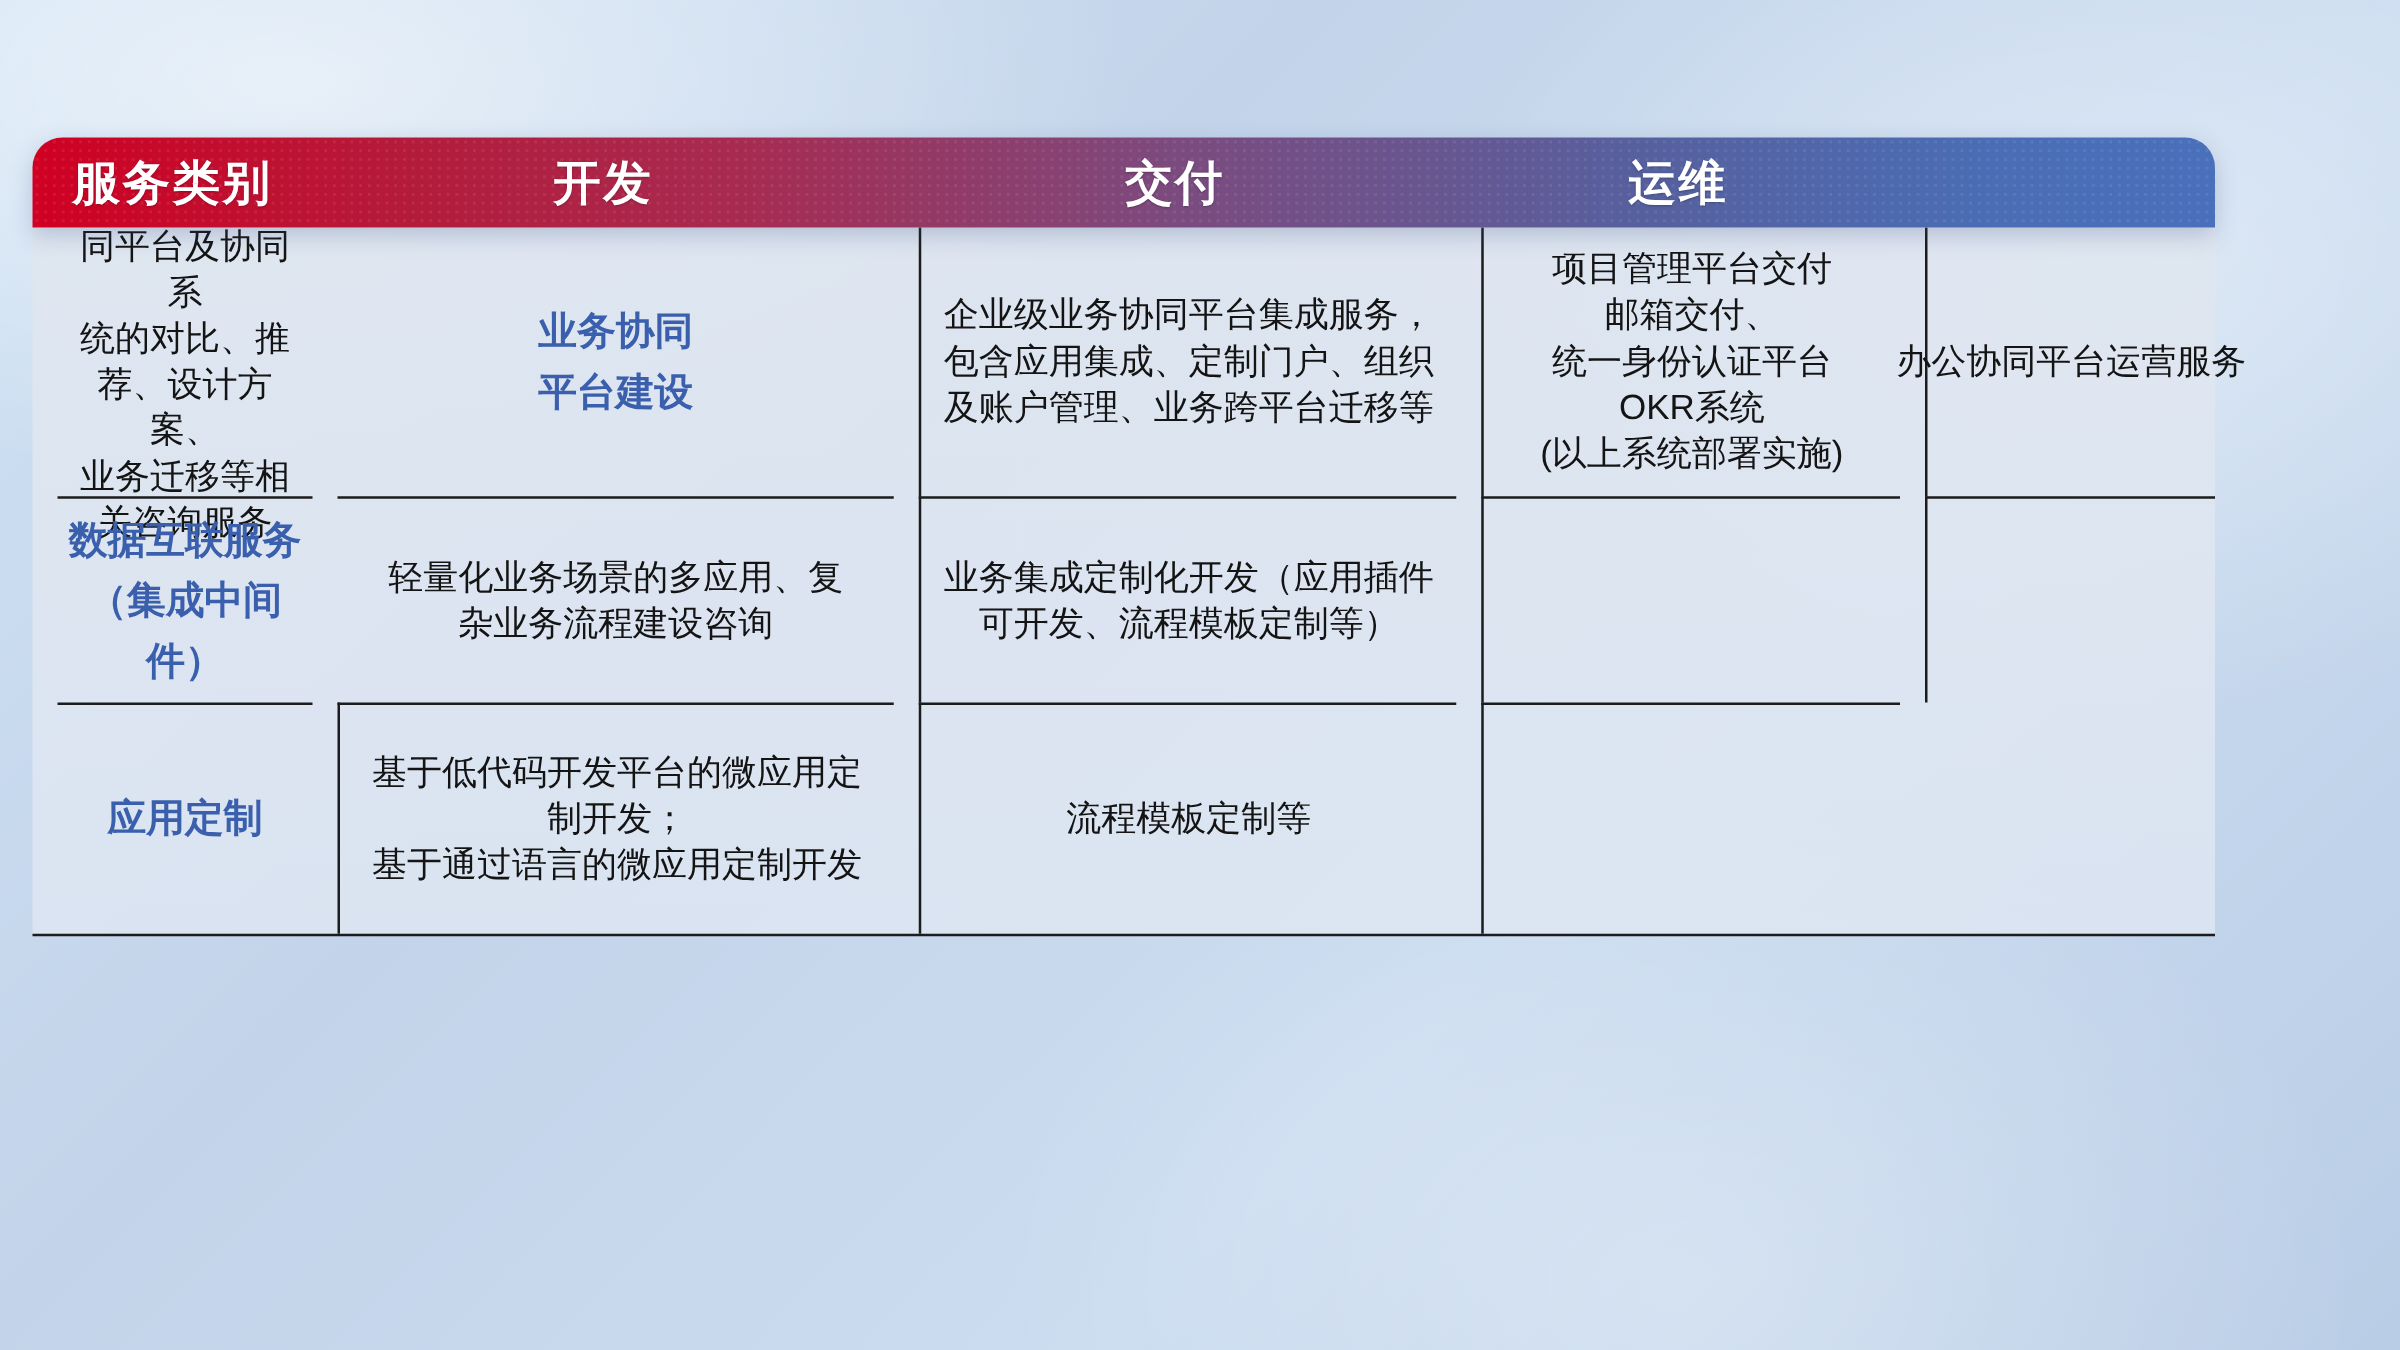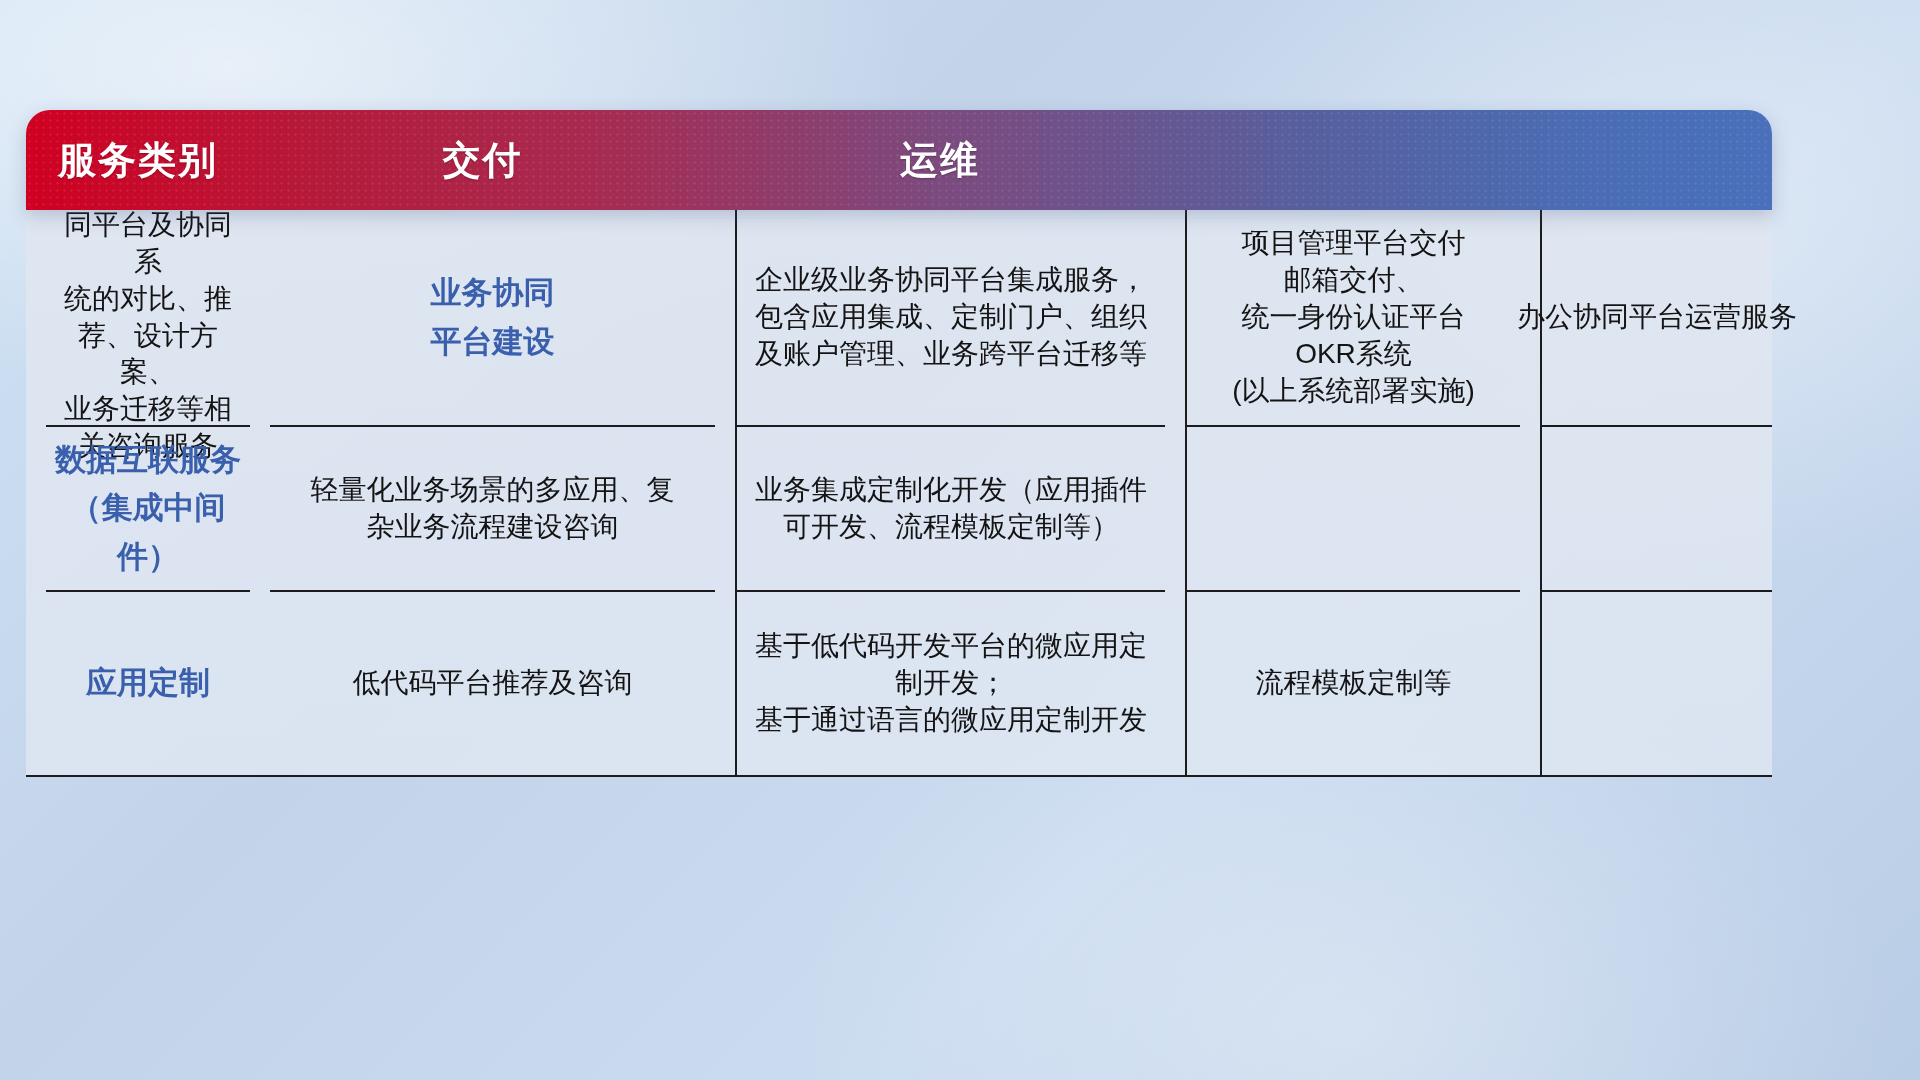--- a/index.html
+++ b/index.html
@@ -11,21 +11,21 @@
       radial-gradient(900px 600px at 88% 20%, rgba(255,255,255,0.35), rgba(255,255,255,0) 60%),
       radial-gradient(1000px 700px at 70% 95%, rgba(255,255,255,0.30), rgba(255,255,255,0) 55%),
       linear-gradient(135deg,#cfe2f4 0%,#c3d4ea 35%,#cbdcf0 65%,#b9cde6 100%);
     position:relative;
   }
   .table-wrap{
     position:absolute; left:26px; top:110px; width:1746px; height:665px;
   }
   .tbl-header{
     position:relative;
-    height:100px;
+    height:72px;
     display:grid;
     grid-template-columns:224px 465px 450px 355px 252px;
     align-items:center;
     background:linear-gradient(90deg,#d00022 0%,#b31c3c 18%,#a82a50 32%,#7c4a7e 52%,#56609f 74%,#4a6db5 90%,#4a70bb 100%);
     border-radius:24px 24px 0 0;
     box-shadow:0 6px 18px rgba(60,80,130,0.25);
   }
   .tbl-header::after{
     content:""; position:absolute; inset:0;
     background-image:radial-gradient(rgba(255,255,255,0.08) 1.2px, transparent 1.2px);
@@ -55,20 +55,21 @@
   .body-text{ color:#141414; font-size:28px; line-height:1.32; }
   .nowrap .txt{ white-space:nowrap; }
 </style>
 </head>
 <body>
 
 <div class="table-wrap">
 
   <div class="tbl-header">
     <div class="hcell">服务类别</div>
+    <div class="hcell">开发</div>
     <div class="hcell">交付</div>
     <div class="hcell">运维</div>
   </div>
 
   <div class="tbl-body">
 
     <div class="cell">
         <div class="txt body-text">企业级业务协同平台及协同系
 统的对比、推荐、设计方案、
 业务迁移等相关咨询服务</div>
@@ -108,23 +109,20 @@
     <div class="cell bl bt">
         <div class="txt body-text"></div>
       </div>
     <div class="cell bl bt">
         <div class="txt body-text"></div>
       </div>
 
     <div class="cell bt">
         <div class="txt cat">应用定制</div>
       </div>
-    <div class="cell bt">
-        <div class="txt body-text">低代码平台推荐及咨询</div>
-      </div>
     <div class="cell bl bt">
         <div class="txt body-text">基于低代码开发平台的微应用定
 制开发；
 基于通过语言的微应用定制开发</div>
       </div>
     <div class="cell bl bt">
         <div class="txt body-text">流程模板定制等</div>
       </div>
     <div class="cell bl bt">
         <div class="txt body-text"></div>

